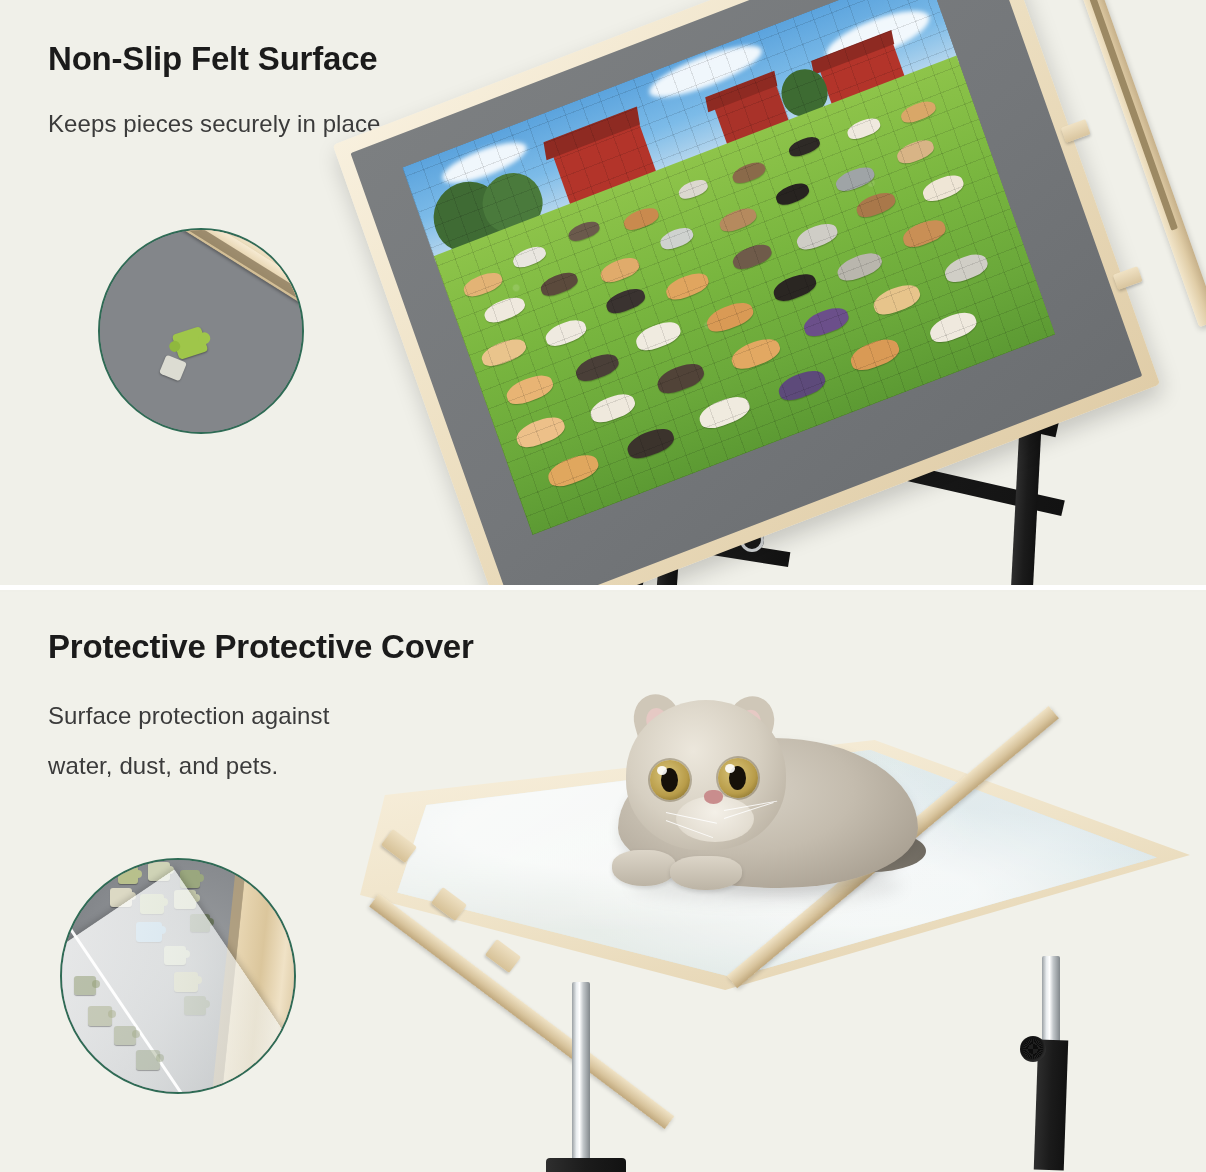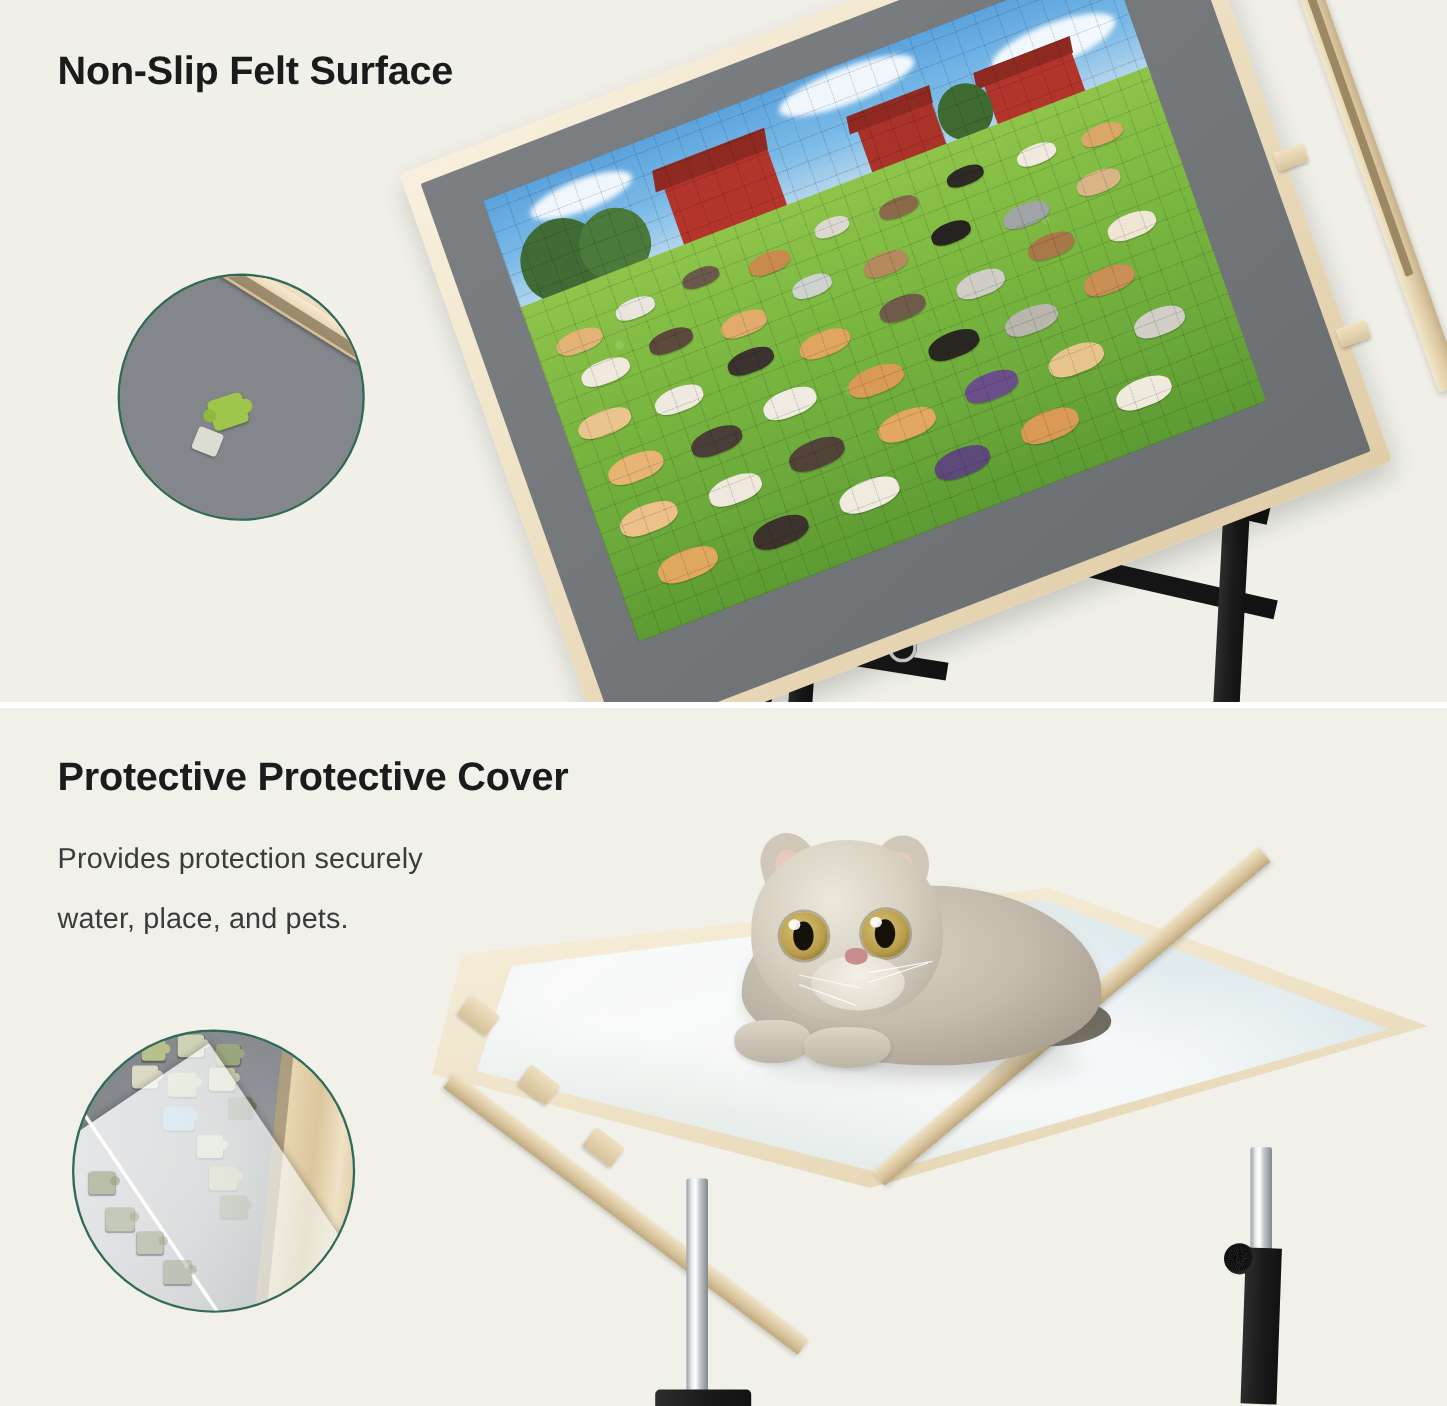--- a/index.html
+++ b/index.html
@@ -239,20 +239,21 @@
   .whisk{position:absolute;height:1px;background:rgba(255,255,255,.85);transform-origin:left center;}
 
   .soft-shadow{position:absolute;border-radius:50%;background:rgba(0,0,0,.08);filter:blur(8px);}
 </style>
 </head>
 <body>
 
 <div class="panel" id="panel-top">
 
   <div class="heading" id="heading-1">Non-Slip Felt Surface</div>
+  <div class="subtext" id="subtext-1">Keeps pieces securely in place.</div>
 
   <div class="inset" id="inset-felt">
     <div class="inset-felt-bg"></div>
     <div class="inset-felt-wood"></div>
     <div class="inset-felt-wood2"></div>
     <div class="inset-felt-slot"></div>
     <div class="puzzle-piece"></div>
     <div class="puzzle-piece2"></div>
   </div>
 
@@ -352,22 +353,22 @@
     <div class="tb-tab" style="left:692px;top:236px;"></div>
     <div class="tb-tab" style="left:692px;top:392px;"></div>
   </div>
 </div>
 
 <div class="divider"></div>
 
 <div class="panel" id="panel-bottom"></div>
 
 <div class="heading" id="heading-2">Protective Protective Cover</div>
-<div class="subtext" id="subtext-2a">Provides protection securely</div>
-<div class="subtext" id="subtext-2b">water, place, and pets.</div>
+<div class="subtext" id="subtext-2a">Surface protection against</div>
+<div class="subtext" id="subtext-2b">water, dust, and pets.</div>
 
 <div class="inset" id="inset-cover">
   <div class="inset-cover-bg"></div>
   <div class="inset-cover-wood"></div>
   <div class="inset-cover-woodedge"></div>
 
   <div class="pz" style="left:56px;top:6px;width:20px;height:18px;background:#b8c08c;"></div>
   <div class="pz" style="left:86px;top:2px;width:22px;height:19px;background:#cfd3b6;"></div>
   <div class="pz" style="left:118px;top:10px;width:20px;height:18px;background:#9aa77e;"></div>
   <div class="pz" style="left:48px;top:28px;width:22px;height:19px;background:#dcd9c4;"></div>

